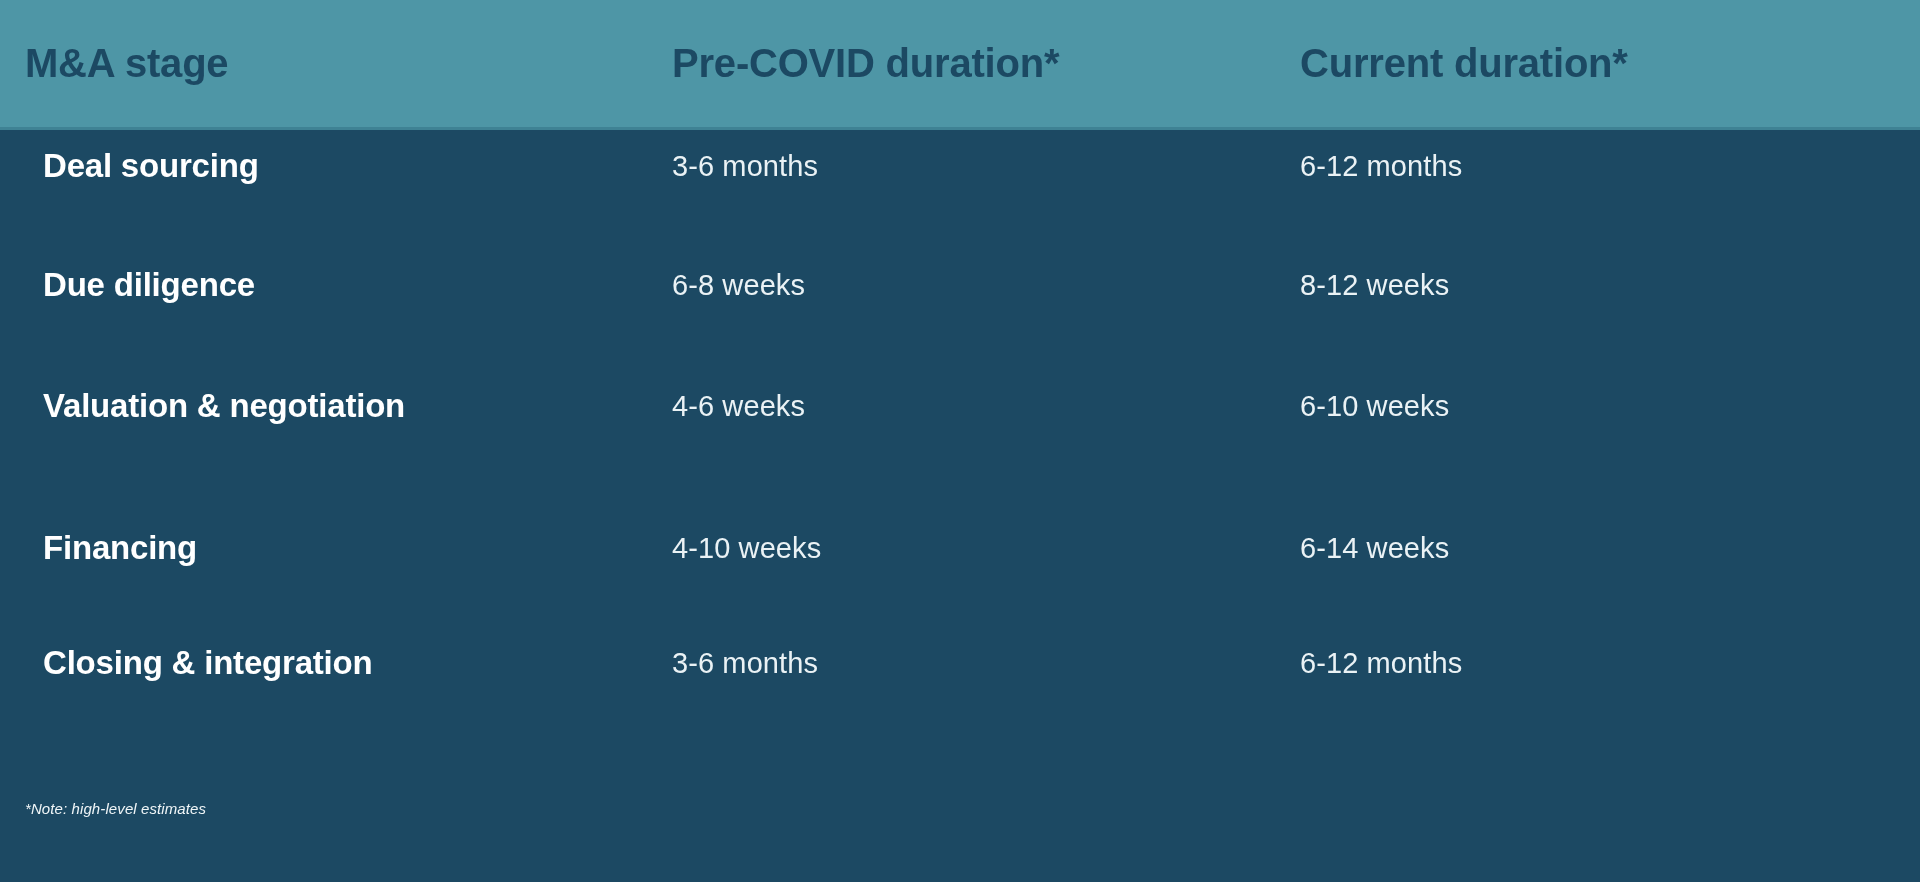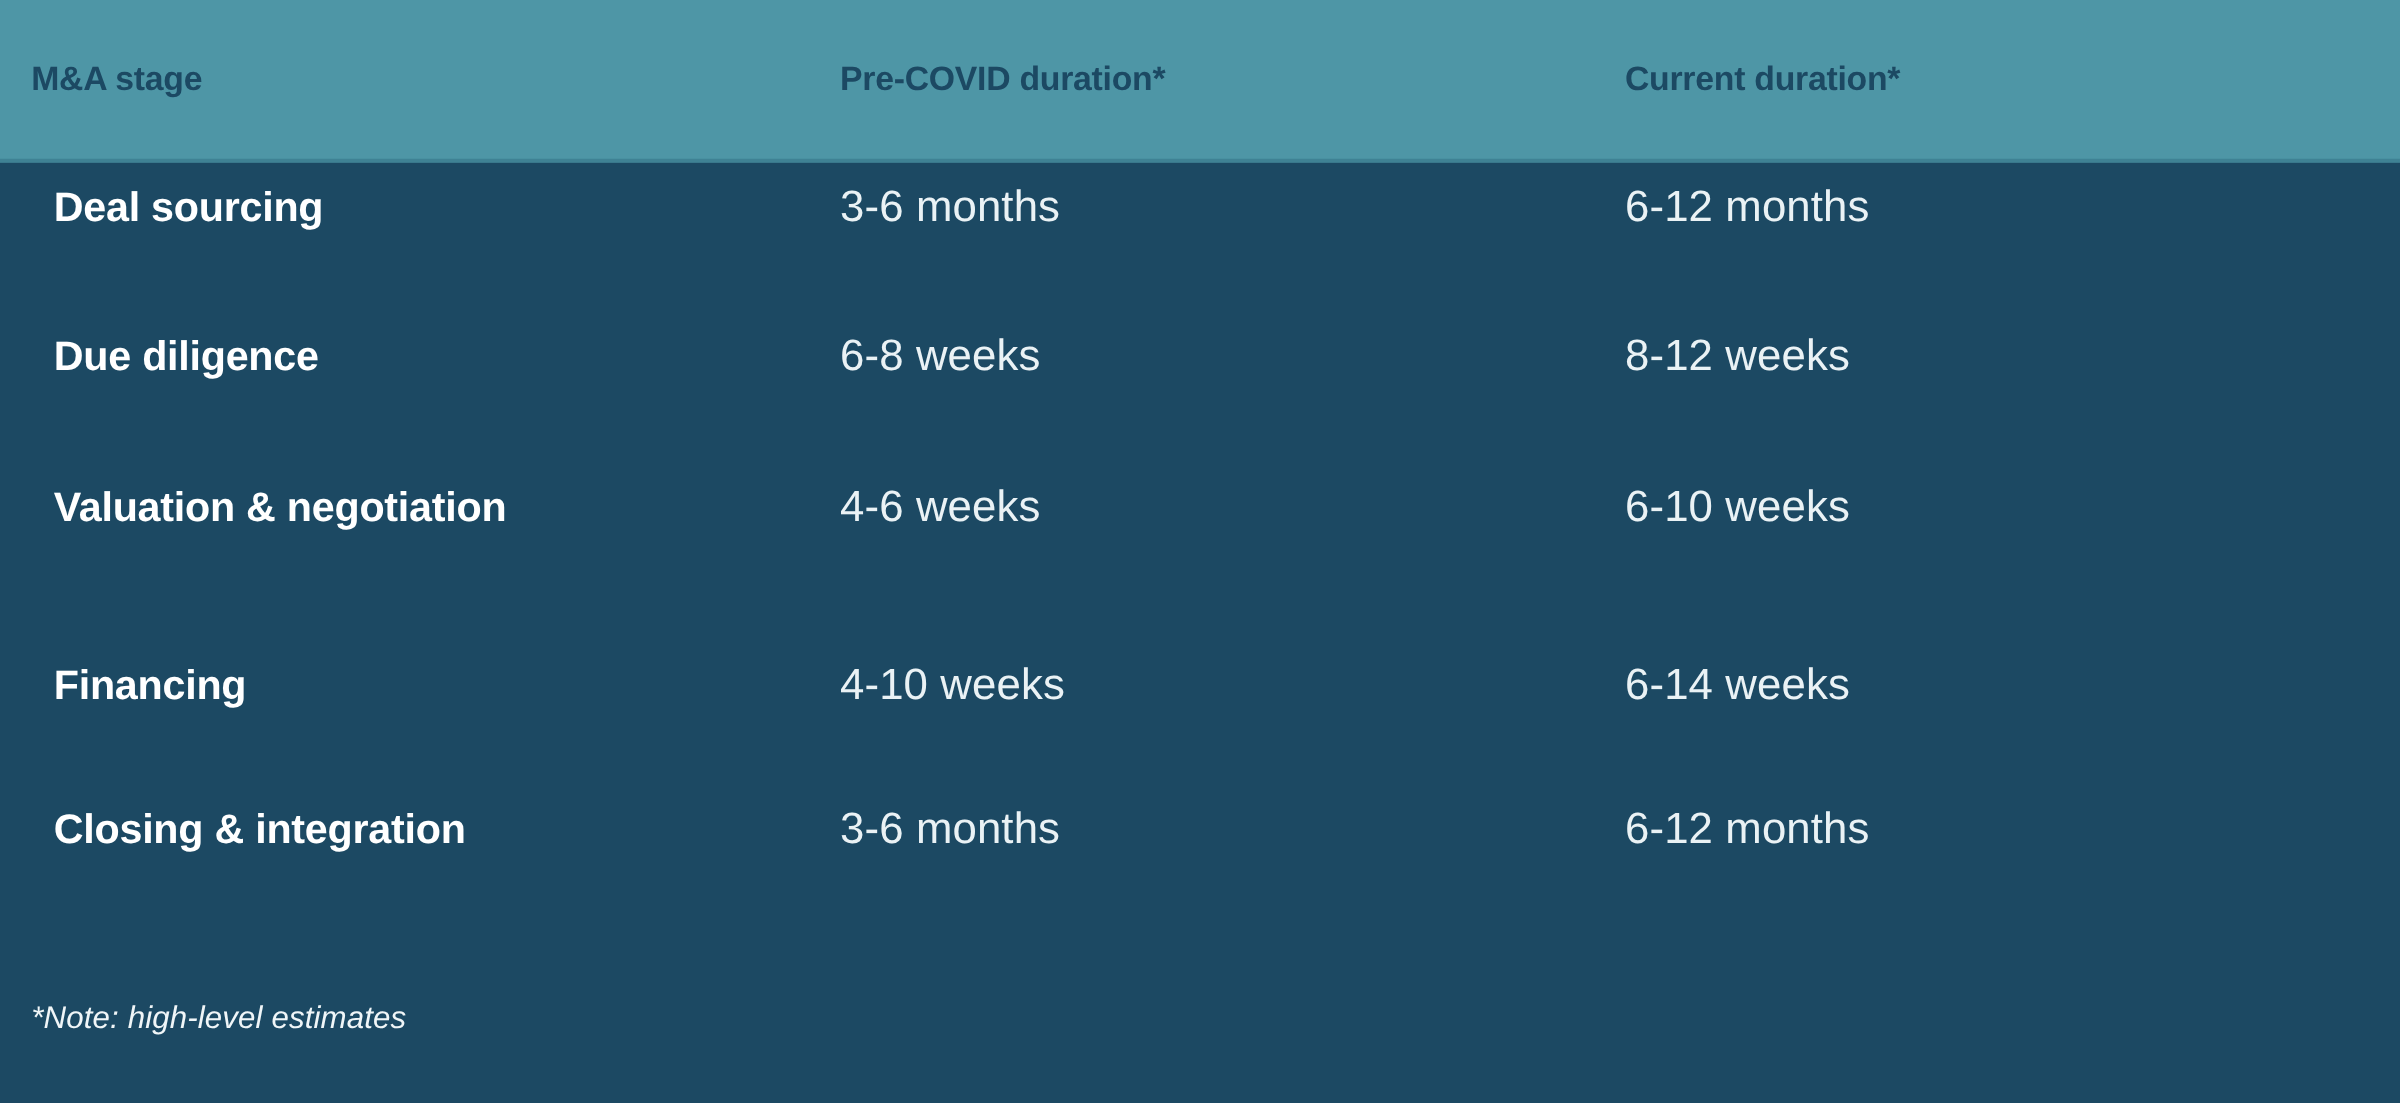--- a/index.html
+++ b/index.html
@@ -36,21 +36,21 @@
     box-sizing: border-box;
   }
 
   .header-cell {
     position: absolute;
     top: 0;
     height: 127px;
     display: flex;
     align-items: center;
     color: #1c4963;
-    font-size: 27px;
+    font-size: 40px;
     font-weight: bold;
     letter-spacing: -0.2px;
     white-space: nowrap;
   }
 
   .col-1 { left: 25px;   width: 620px; }
   .col-2 { left: 672px;  width: 610px; }
   .col-3 { left: 1300px; width: 600px; }
 
   
@@ -87,32 +87,32 @@
   .cell-stage {
     color: #ffffff;
     font-size: 33px;
     font-weight: bold;
     letter-spacing: -0.2px;
     margin-left: 18px;
   }
 
   .cell-value {
     color: #eaf2f5;
-    font-size: 35px;
+    font-size: 29px;
     font-weight: normal;
     letter-spacing: 0.1px;
   }
 
   
   .table-note {
     position: absolute;
     left: 25px;
     top: 800px;
     color: #f0f6f8;
-    font-size: 25px;
+    font-size: 15px;
     font-style: italic;
     letter-spacing: 0.1px;
     white-space: nowrap;
   }
 </style>
 </head>
 <body>
 
 <div class="table-figure">
 

